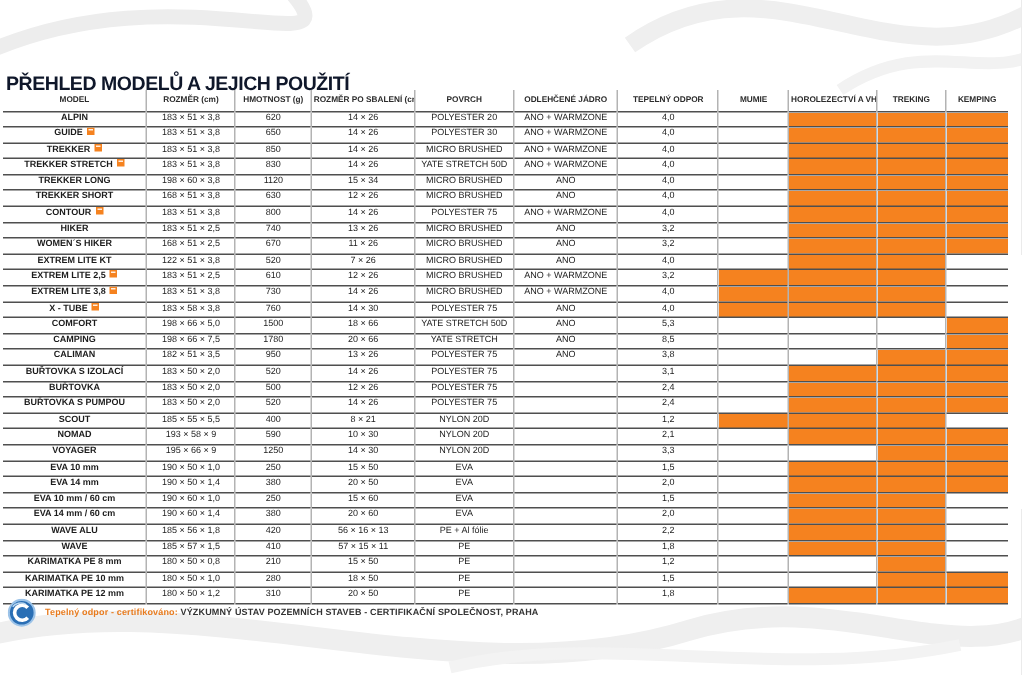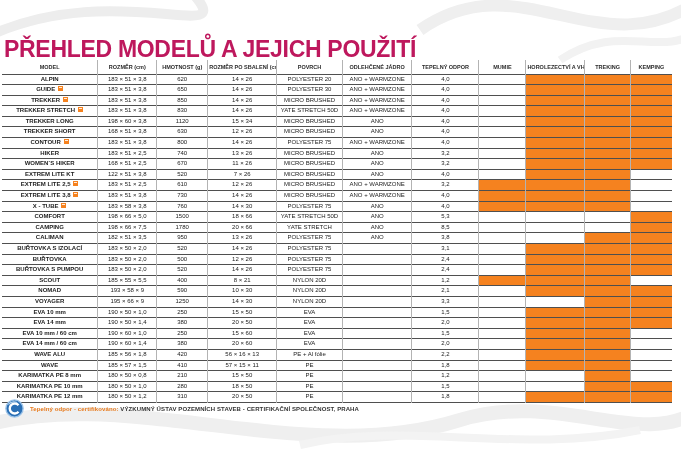--- a/index.html
+++ b/index.html
@@ -4,23 +4,23 @@
 <style>
   * { box-sizing: border-box; margin: 0; padding: 0; }
   html,body { background:#dcdcdc; }
   body { font-family: "Liberation Sans", sans-serif; }
   .page {
     position: relative; width: 681px; height: 450px;
     background: #ffffff; overflow: hidden; margin: 0 auto;
   }
   .bg-deco { position: absolute; top:0; left:0; pointer-events:none; }
   .page-title {
-    position: absolute; top: 36px; left: 4px;
-    font-size: 23px; font-weight: bold; letter-spacing: -0.3px;
-    color: #be185d; white-space: nowrap;
+    position: absolute; top: 48px; left: 4px;
+    font-size: 13px; font-weight: bold; letter-spacing: -0.3px;
+    color: #0f172a; white-space: nowrap;
   }
   table.models {
     position: absolute; top: 60px; left: 2px; width: 670px;
     border-collapse: collapse; table-layout: fixed;
   }
   table.models th {
     font-size: 5.5px; font-weight: bold; color: #2b2b2b;
     height: 14px; text-align: center; vertical-align: middle;
     padding: 0 1px; overflow: hidden; white-space: nowrap;
   }

